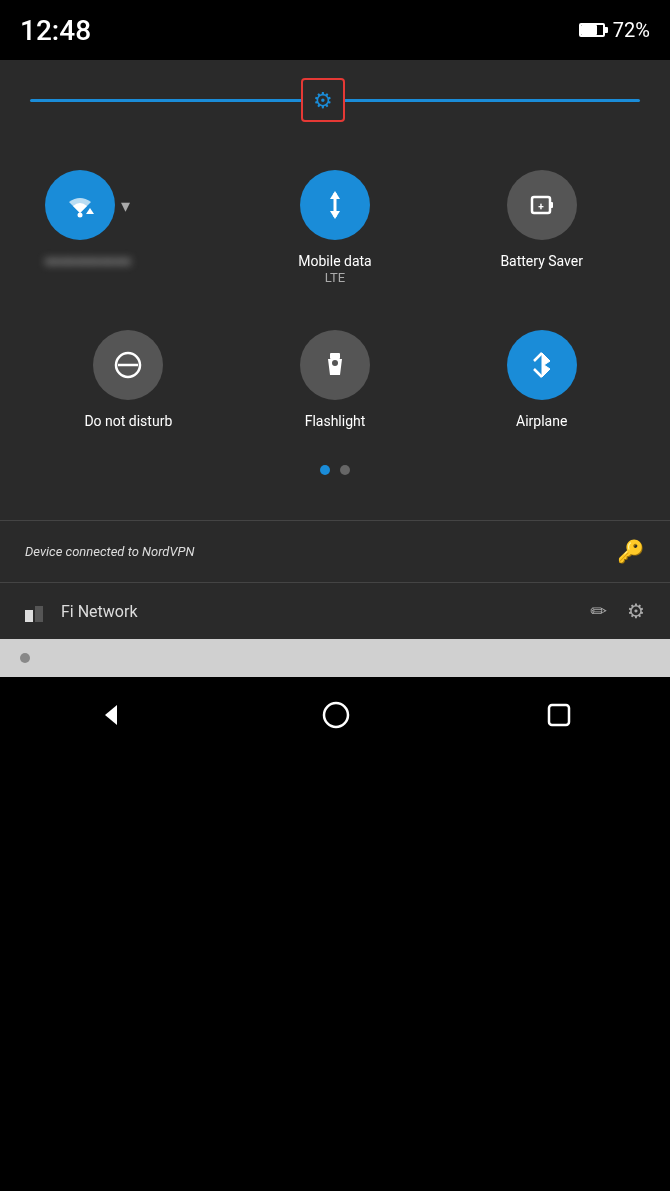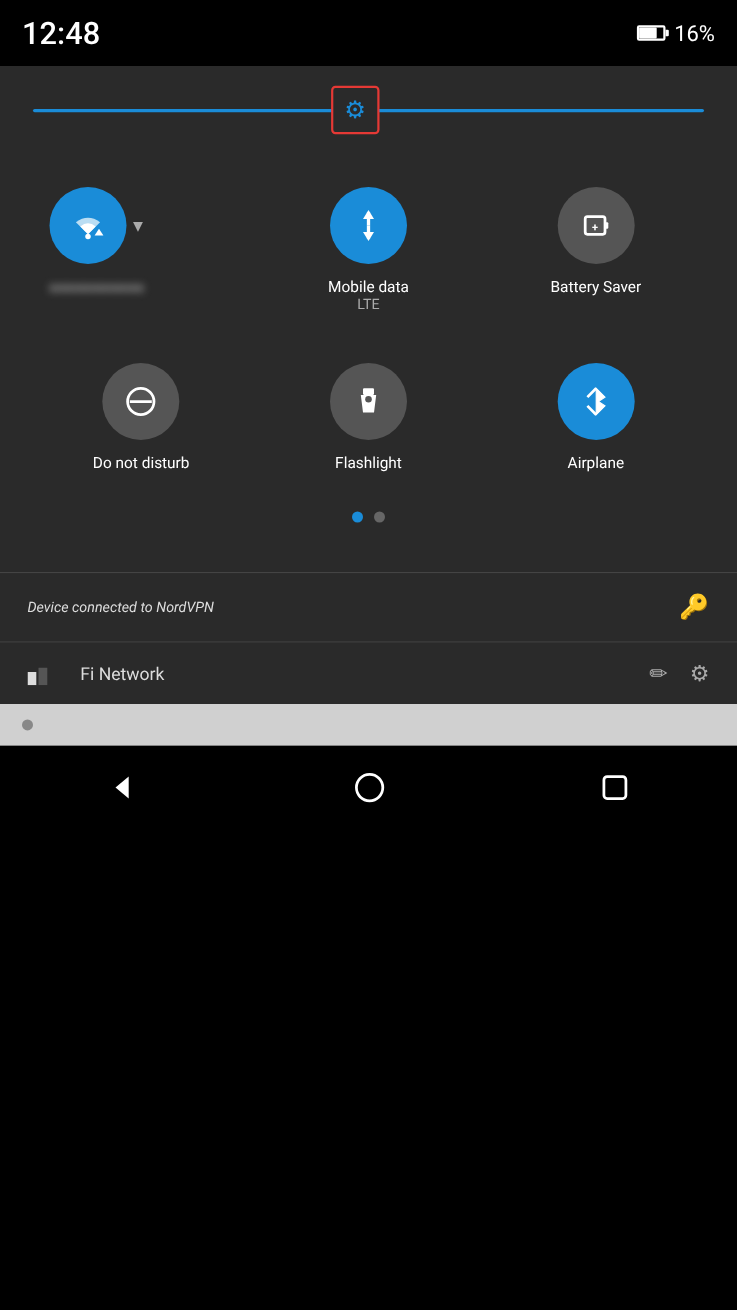--- a/index.html
+++ b/index.html
@@ -213,21 +213,21 @@
     }
 
     
     .fi-row {
       width: 100%;
       background: #2a2a2a;
       border-top: 1px solid #444;
       padding: 16px 25px;
       display: flex;
       align-items: center;
-      gap: 26px;
+      gap: 14px;
     }
     .fi-label {
       flex: 1;
       color: #ddd;
       font-size: 16px;
     }
     .fi-actions {
       display: flex;
       gap: 20px;
       align-items: center;
@@ -274,21 +274,21 @@
   </style>
 </head>
 <body>
 
 <div class="status-bar">
   <span class="status-time">12:48</span>
   <div class="status-right">
     <div class="battery-icon">
       <div class="battery-fill"></div>
     </div>
-    <span class="battery-pct">16%</span>
+    <span class="battery-pct">72%</span>
   </div>
 </div>
 
 <div class="qs-panel">
 
   <div class="brightness-row">
     <div class="brightness-slider-container">
       <div class="brightness-track"></div>
       <div class="brightness-thumb-wrapper">
         <div class="brightness-thumb">

